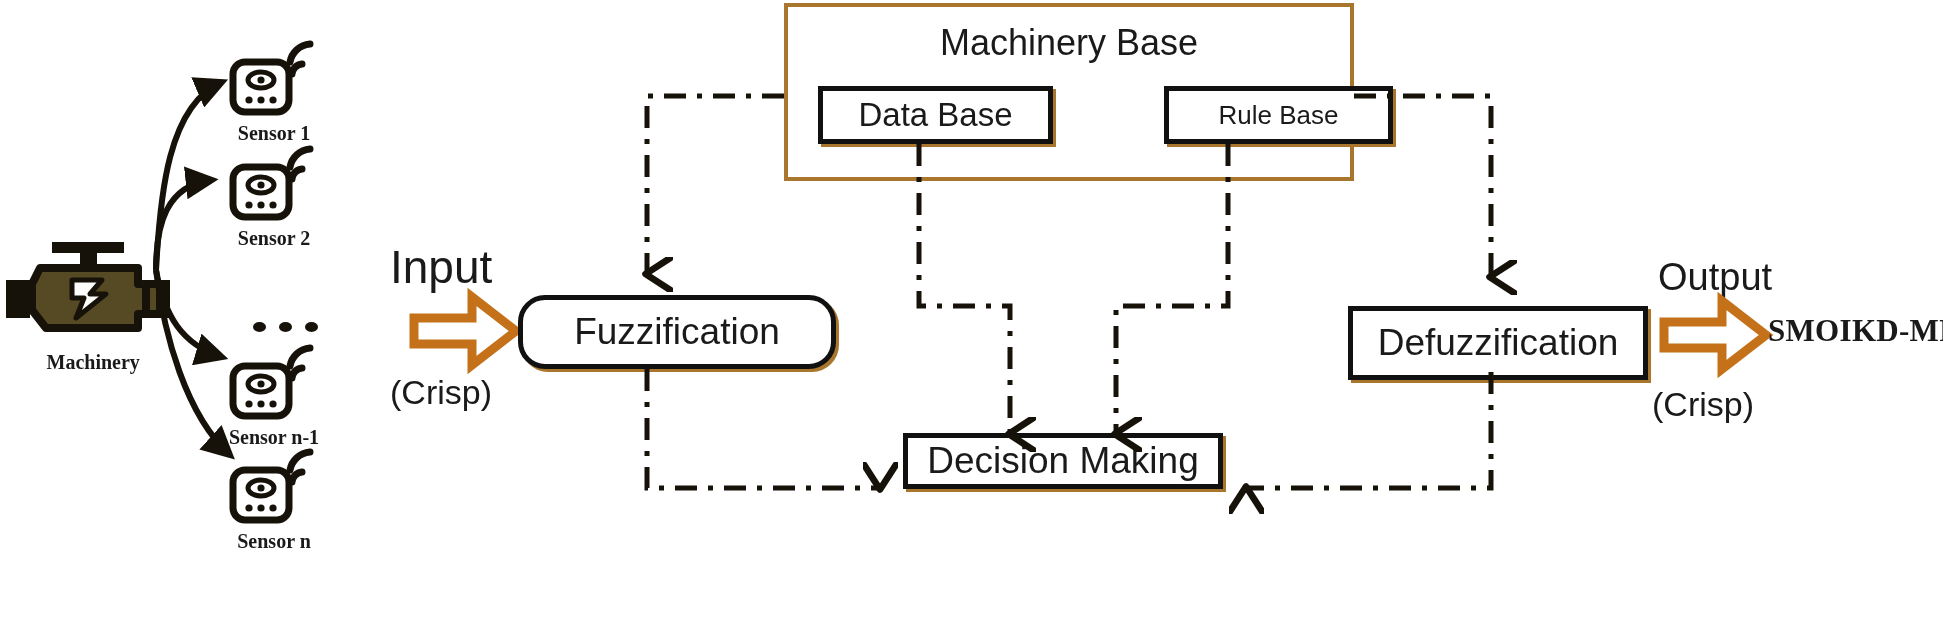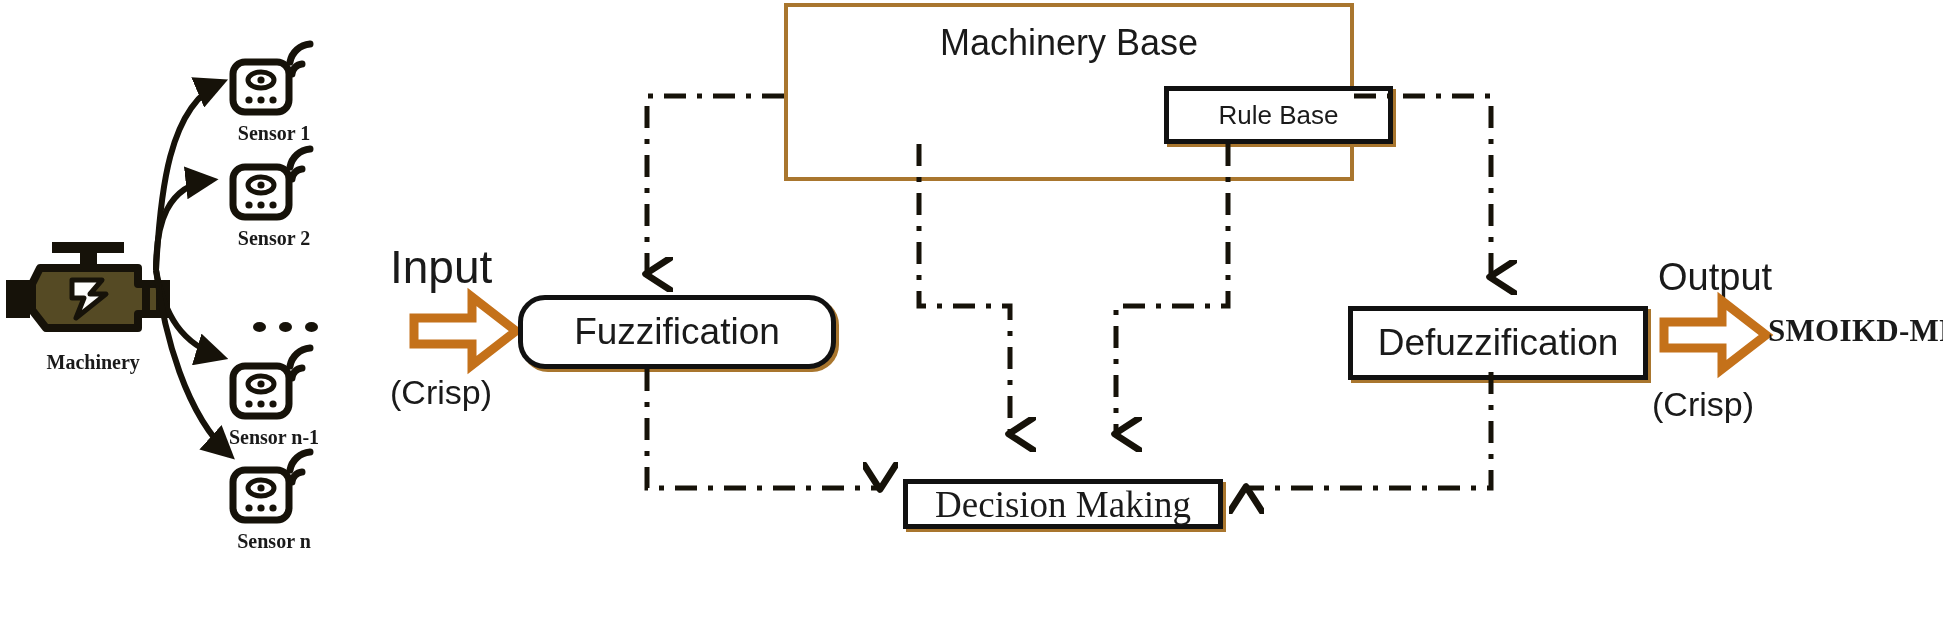--- a/index.html
+++ b/index.html
@@ -142,25 +142,26 @@
 
   <svg style="position:absolute;left:410px;top:292px;" width="110" height="78" viewBox="0 0 110 78">
     <path d="M4 26 L62 26 L62 5 L106 39 L62 73 L62 52 L4 52 Z" fill="#fff" stroke="#c4711a" stroke-width="9" stroke-linejoin="miter"></path>
   </svg>
 
   <div class="pbox shadow" style="left:518px;top:295px;width:318px;height:74px;font-size:37px;border-radius:27px;">Fuzzification</div>
 
   <div class="kbox" style="left:784px;top:3px;width:570px;height:178px;"></div>
   <div class="lbl sans" style="left:784px;top:22px;width:570px;text-align:center;font-size:36px;">Machinery Base</div>
 
+  <div class="pbox shadow" style="left:818px;top:86px;width:235px;height:58px;font-size:33px;">Data Base</div>
   <div class="pbox shadow" style="left:1164px;top:86px;width:229px;height:58px;font-size:26px;">Rule Base</div>
 
   <div class="pbox shadow" style="left:1348px;top:298px;width:300px;height:74px;font-size:37px;margin-top:8px;">Defuzzification</div>
 
-  <div class="pbox shadow" style="left:903px;top:479px;width:320px;height:50px;font-size:37px;font-family:Liberation Serif, serif;">Decision Making</div>
+  <div class="pbox shadow" style="left:903px;top:433px;width:320px;height:56px;font-size:37px;">Decision Making</div>
 
   <div class="lbl sans" style="left:1658px;top:256px;font-size:38px;">Output</div>
   <div class="lbl sans" style="left:1652px;top:385px;font-size:34px;">(Crisp)</div>
 
   <svg style="position:absolute;left:1660px;top:296px;" width="110" height="78" viewBox="0 0 110 78">
     <path d="M4 26 L62 26 L62 5 L106 39 L62 73 L62 52 L4 52 Z" fill="#fff" stroke="#c4711a" stroke-width="9" stroke-linejoin="miter"></path>
   </svg>
 
   <div class="lbl serif-b" style="left:1768px;top:313px;font-size:31px;letter-spacing:0.3px;">SMOIKD-MFIS</div>
 

